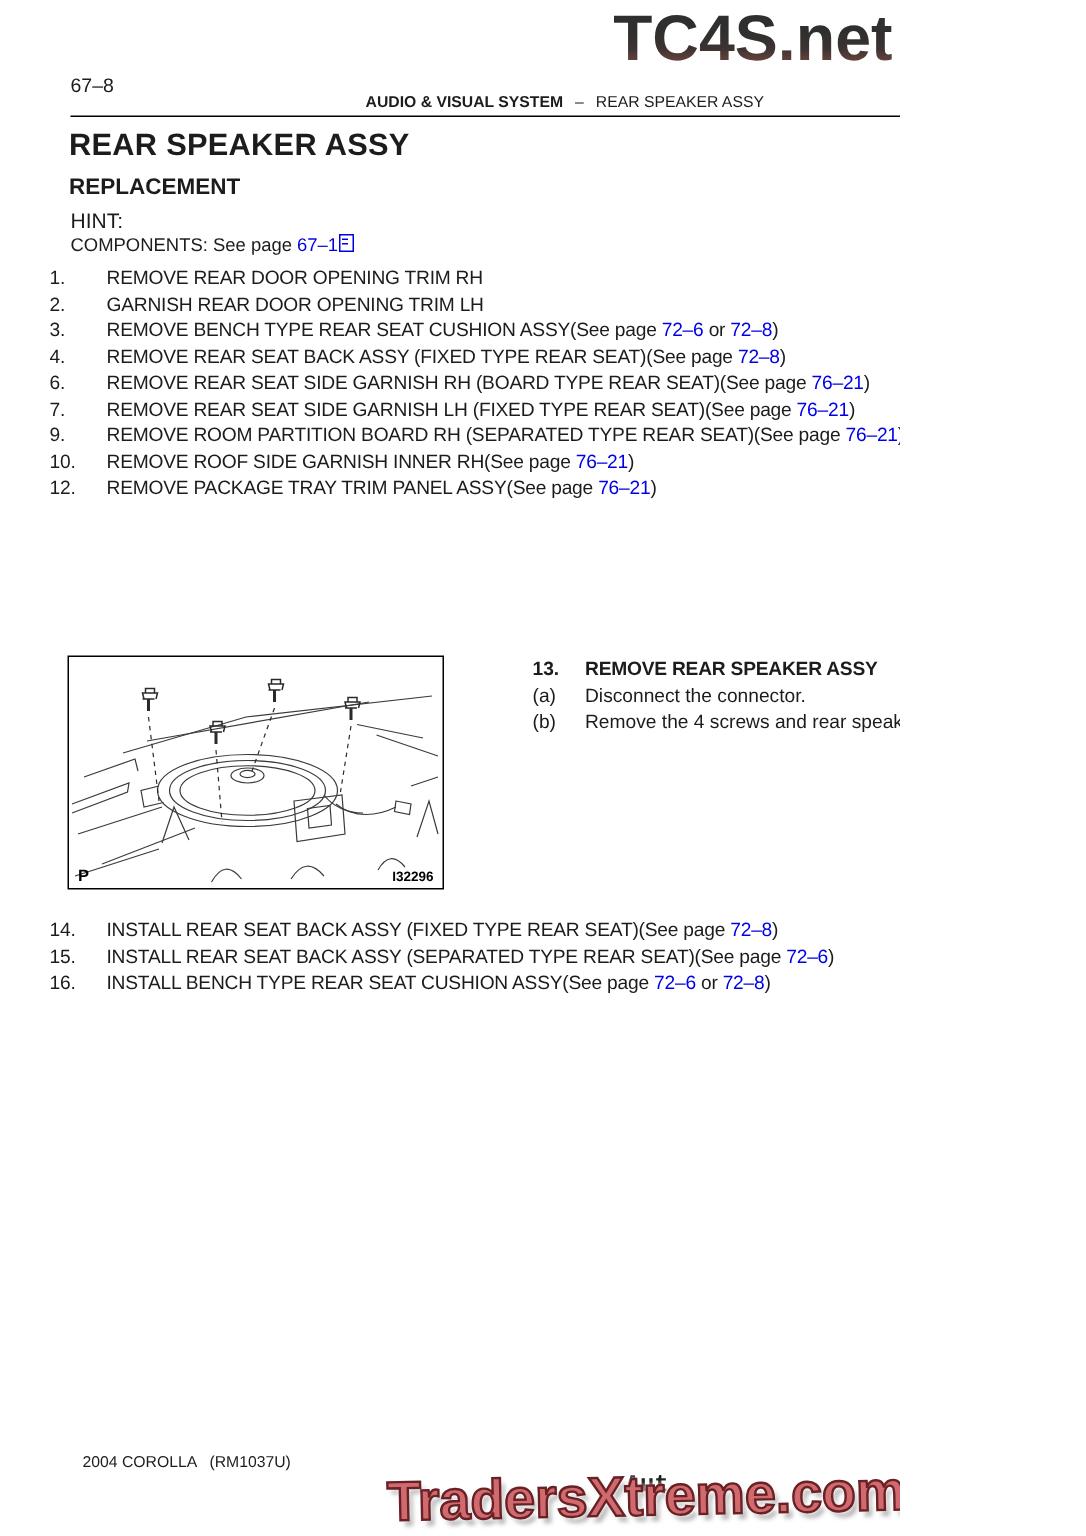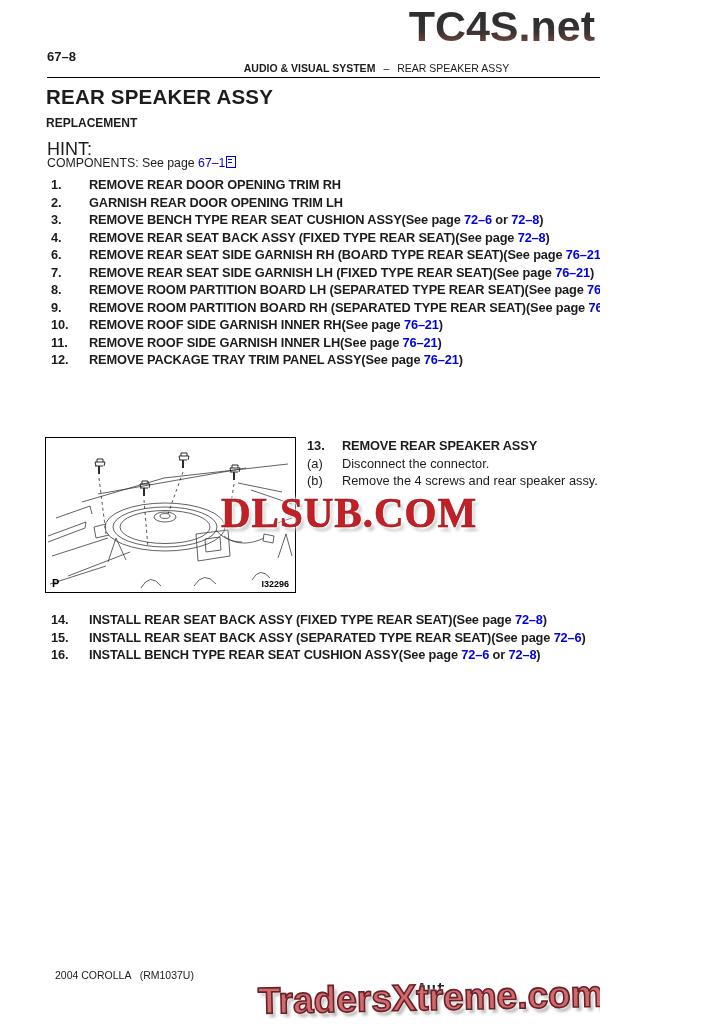--- a/index.html
+++ b/index.html
@@ -24,70 +24,69 @@
   }
   .wm-traders{
     position:absolute;right:-4px;top:977px;z-index:6;
     font-weight:bold;font-size:37px;letter-spacing:0px;
     color:#d06a6e;-webkit-text-stroke:1.6px #6a2126;
     text-shadow:0 0 3px #ffffff,0 0 5px #ffffff,3px 4px 3px rgba(130,130,130,0.6);
     transform:rotate(-1.2deg);
     white-space:nowrap;
   }
   
-  .page-ref{position:absolute;left:47px;top:49px;font-size:13px;font-weight:bold;}
+  .page-ref{position:absolute;left:47px;top:49px;font-size:13px;font-weight:normal;}
   .running-head{
     position:absolute;left:47px;top:62px;width:630px;text-align:center;font-size:10.5px;
     white-space:nowrap;
   }
   .running-head .sec{font-weight:bold;margin-left:29px;}
   .running-head .dash{margin:0 8px;}
   .head-rule{position:absolute;left:47px;top:77px;width:630px;height:0;border-top:1.6px solid #000;}
   
   .doc-title{position:absolute;left:46px;top:85px;font-size:20.5px;font-weight:bold;letter-spacing:0.2px;}
   .doc-code{position:absolute;left:641px;top:110px;font-size:6.5px;color:#4a4a4a;}
-  .doc-subtitle{position:absolute;left:46px;top:116px;font-size:12px;font-weight:bold;}
-  .hint-line{position:absolute;left:47px;top:139px;font-size:18px;}
+  .doc-subtitle{position:absolute;left:46px;top:116px;font-size:15px;font-weight:bold;}
+  .hint-line{position:absolute;left:47px;top:139px;font-size:14px;}
   .components-line{position:absolute;left:47px;top:156px;font-size:12.3px;}
   .page-link{color:#0000e6;}
   .link-icon{
     display:inline-block;width:8px;height:10px;margin-left:1px;vertical-align:-1px;
     border:1px solid #0000e6;position:relative;
   }
   .link-icon:before{
     content:"";position:absolute;left:1px;top:2px;width:4px;height:1px;background:#0000e6;
     box-shadow:0 3px 0 #0000e6;
   }
   
-  .steps{position:absolute;left:51px;width:640px;font-size:12.8px;font-weight:bold;letter-spacing:-0.15px;}
+  .steps{position:absolute;left:33px;width:640px;font-size:12.8px;font-weight:normal;letter-spacing:-0.15px;}
   #steps-remove{top:176px;}
   #steps-install{top:611px;}
   .step-row{height:17.5px;line-height:17.5px;white-space:nowrap;}
   .step-num{display:inline-block;width:38px;}
   
   .figure-box{position:absolute;left:45px;top:437px;width:249px;height:154px;border:1.4px solid #000;background:#fff;}
   .figure-box svg{display:block;}
   
   .step13{position:absolute;left:307px;top:437px;width:380px;font-size:12.8px;}
-  .step13 .row{height:17.5px;line-height:17.5px;white-space:nowrap;}
+  .step13 .row{height:17.5px;line-height:17.5px;white-space:nowrap;margin-left:48px;}
   .step13 .num{display:inline-block;width:35px;font-weight:bold;}
   .step13 .t{font-weight:bold;letter-spacing:-0.15px;}
   .step13 .sub-label{display:inline-block;width:35px;}
   
   .footer-left{position:absolute;left:55px;top:969px;font-size:10.5px;white-space:pre;}
   .footer-partial{position:absolute;left:417px;top:981px;z-index:1;font-family:Liberation Mono, monospace;font-weight:bold;font-size:16px;}
   .footer-pageno{position:absolute;left:646px;top:975px;z-index:1;font-weight:bold;font-size:15px;}
 </style>
 </head>
 <body>
 
 <div id="page">
 
   <div class="wm-tc4s">TC4S.net</div>
-  <div class="wm-dlsub">DLSUB.COM</div>
   <div class="wm-traders">TradersXtreme.com</div>
 
   <div class="page-ref">67–8</div>
   <div class="running-head">
     <span class="sec">AUDIO &amp; VISUAL SYSTEM</span><span class="dash">–</span><span class="sub">REAR SPEAKER ASSY</span>
   </div>
   <div class="head-rule"></div>
 
   <div class="doc-title">REAR SPEAKER ASSY</div>
   <div class="doc-code">670E2–01</div>
@@ -97,24 +96,22 @@
     <span>COMPONENTS: See page </span><span class="page-link">67–1</span><span class="link-icon"></span>
   </div>
 
   <div id="steps-remove" class="steps">
       <div class="step-row"><span class="step-num">1.</span><span class="step-text"><span>REMOVE REAR DOOR OPENING TRIM RH</span></span></div>
       <div class="step-row"><span class="step-num">2.</span><span class="step-text"><span>GARNISH REAR DOOR OPENING TRIM LH</span></span></div>
       <div class="step-row"><span class="step-num">3.</span><span class="step-text"><span>REMOVE BENCH TYPE REAR SEAT CUSHION ASSY(See page </span><span class="page-link">72–6</span><span> or </span><span class="page-link">72–8</span><span>)</span></span></div>
       <div class="step-row"><span class="step-num">4.</span><span class="step-text"><span>REMOVE REAR SEAT BACK ASSY (FIXED TYPE REAR SEAT)(See page </span><span class="page-link">72–8</span><span>)</span></span></div>
       <div class="step-row"><span class="step-num">6.</span><span class="step-text"><span>REMOVE REAR SEAT SIDE GARNISH RH (BOARD TYPE REAR SEAT)(See page </span><span class="page-link">76–21</span><span>)</span></span></div>
       <div class="step-row"><span class="step-num">7.</span><span class="step-text"><span>REMOVE REAR SEAT SIDE GARNISH LH (FIXED TYPE REAR SEAT)(See page </span><span class="page-link">76–21</span><span>)</span></span></div>
-      <div class="step-row"><span class="step-num">8.</span><span class="step-text"><span>REMOVE ROOM PARTITION BOARD LH (SEPARATED TYPE REAR SEAT)(See page </span><span class="page-link">76–21</span><span>)</span></span></div>
       <div class="step-row"><span class="step-num">9.</span><span class="step-text"><span>REMOVE ROOM PARTITION BOARD RH (SEPARATED TYPE REAR SEAT)(See page </span><span class="page-link">76–21</span><span>)</span></span></div>
       <div class="step-row"><span class="step-num">10.</span><span class="step-text"><span>REMOVE ROOF SIDE GARNISH INNER RH(See page </span><span class="page-link">76–21</span><span>)</span></span></div>
-      <div class="step-row"><span class="step-num">11.</span><span class="step-text"><span>REMOVE ROOF SIDE GARNISH INNER LH(See page </span><span class="page-link">76–21</span><span>)</span></span></div>
       <div class="step-row"><span class="step-num">12.</span><span class="step-text"><span>REMOVE PACKAGE TRAY TRIM PANEL ASSY(See page </span><span class="page-link">76–21</span><span>)</span></span></div>
     </div>
 
   <div class="figure-box">
     <svg width="249" height="154" viewBox="0 0 249 154">
       <g fill="none" stroke="#3a3a3a" stroke-width="0.8">
 
         <path d="M2,98 L40,84 L39,90 L2,104"></path>
         <path d="M6,118 L62,100"></path>
         <path d="M22,138 L84,114"></path>

